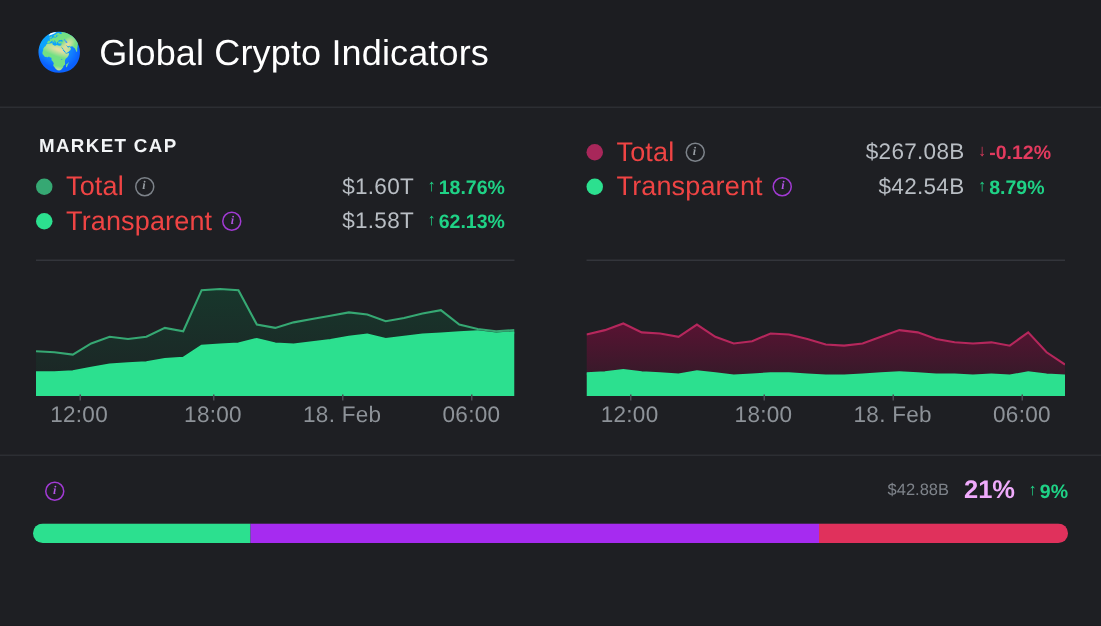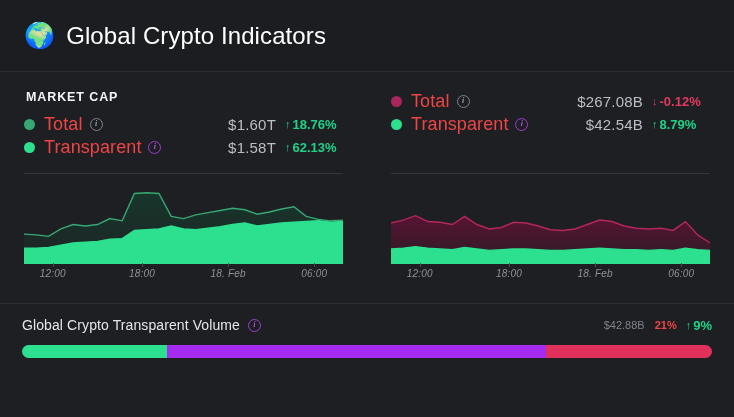--- a/index.html
+++ b/index.html
@@ -67,33 +67,32 @@
   .charts{display:flex;padding:14px 0 0 0;}
   .chart-cell{width:50%;box-sizing:border-box;padding:0 24px;}
   .chart-rule{height:1px;background:#33353b;margin-bottom:12px;}
   .chart-box{position:relative;height:78px;}
   .chart-box svg{display:block;width:100%;height:78px;}
   .axis{
     display:flex;margin-top:4px;position:relative;height:18px;
   }
   .tick{
     position:absolute;transform:translateX(-50%);
-    font-size:10px;color:#8d9298;letter-spacing:.2px;
+    font-size:15px;color:#8d9298;letter-spacing:.2px;
     font-variant-numeric:tabular-nums;
-    font-style:italic;
   }
   .tickmark{position:absolute;top:-5px;width:1px;height:4px;background:#4a4d54;}
 
   
   .divider{height:1px;background:#2c2e33;margin-top:17px;}
   .footer{padding:13px 22px 0 22px;}
   .footer-top{display:flex;align-items:center;}
   .footer-label{font-size:14px;color:#e3e6e9;letter-spacing:.1px;}
   .footer-val{font-size:11px;color:#7e838a;font-variant-numeric:tabular-nums;}
-  .footer-pct{font-size:11px;font-weight:700;color:#ef4444;margin-left:10px;font-variant-numeric:tabular-nums;}
+  .footer-pct{font-size:17px;font-weight:700;color:#f0abfc;margin-left:10px;font-variant-numeric:tabular-nums;}
   .footer-chg{font-size:13px;font-weight:700;color:#1fd286;margin-left:9px;display:inline-flex;align-items:center;gap:2px;}
   .bar{
     margin-top:12px;height:13px;border-radius:7px;overflow:hidden;
     display:flex;background:#2a2c31;
   }
   .seg{height:100%;}
 </style>
 </head>
 <body>
 
@@ -227,21 +226,20 @@
           <span class="tickmark" style="left: 91%;"></span>
           <span class="tick" style="left: 91%;">06:00</span>
         </div>
     </div>
   </div>
 
   <div class="divider"></div>
 
   <div class="footer">
     <div class="footer-top">
-      <span class="footer-label">Global Crypto Transparent Volume</span>
       <span class="info purple" style="margin-left:8px">i</span>
       <span class="spacer"></span>
       <span class="footer-val">$42.88B</span>
       <span class="footer-pct">21%</span>
       <span class="footer-chg">
         <span class="arrow">↑</span>
           <span>9%</span>
       </span>
     </div>
     <div class="bar">

